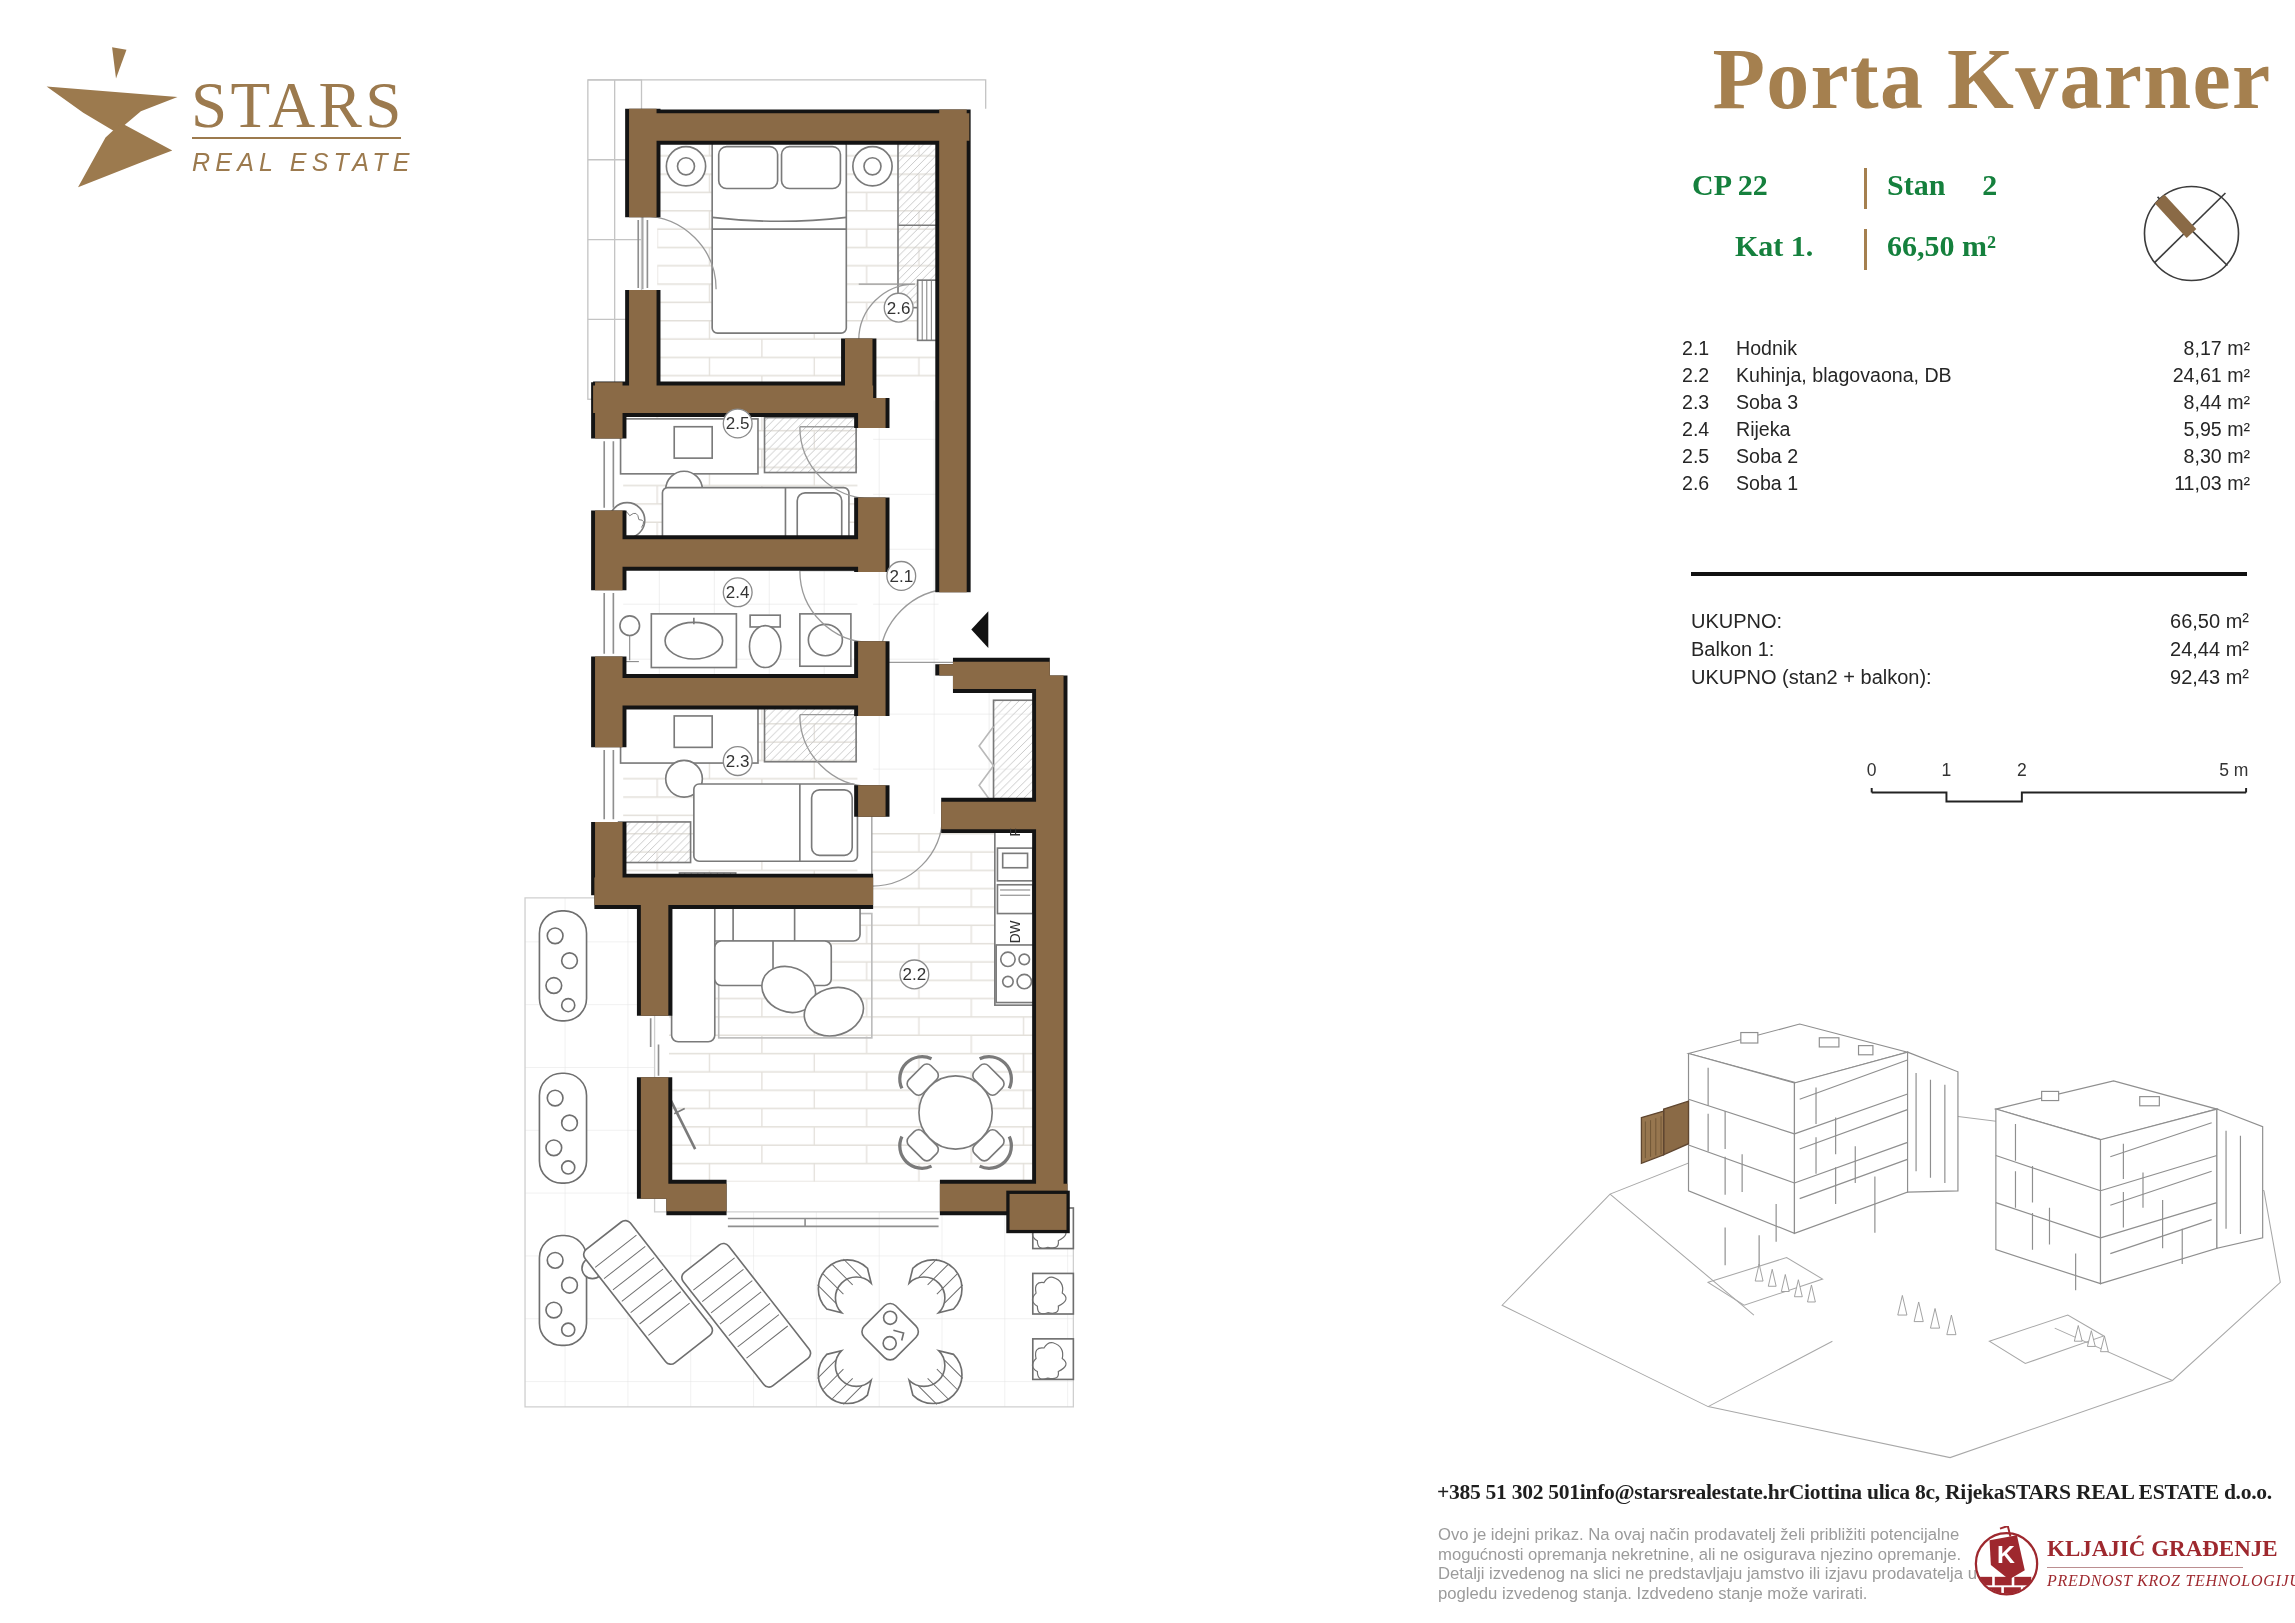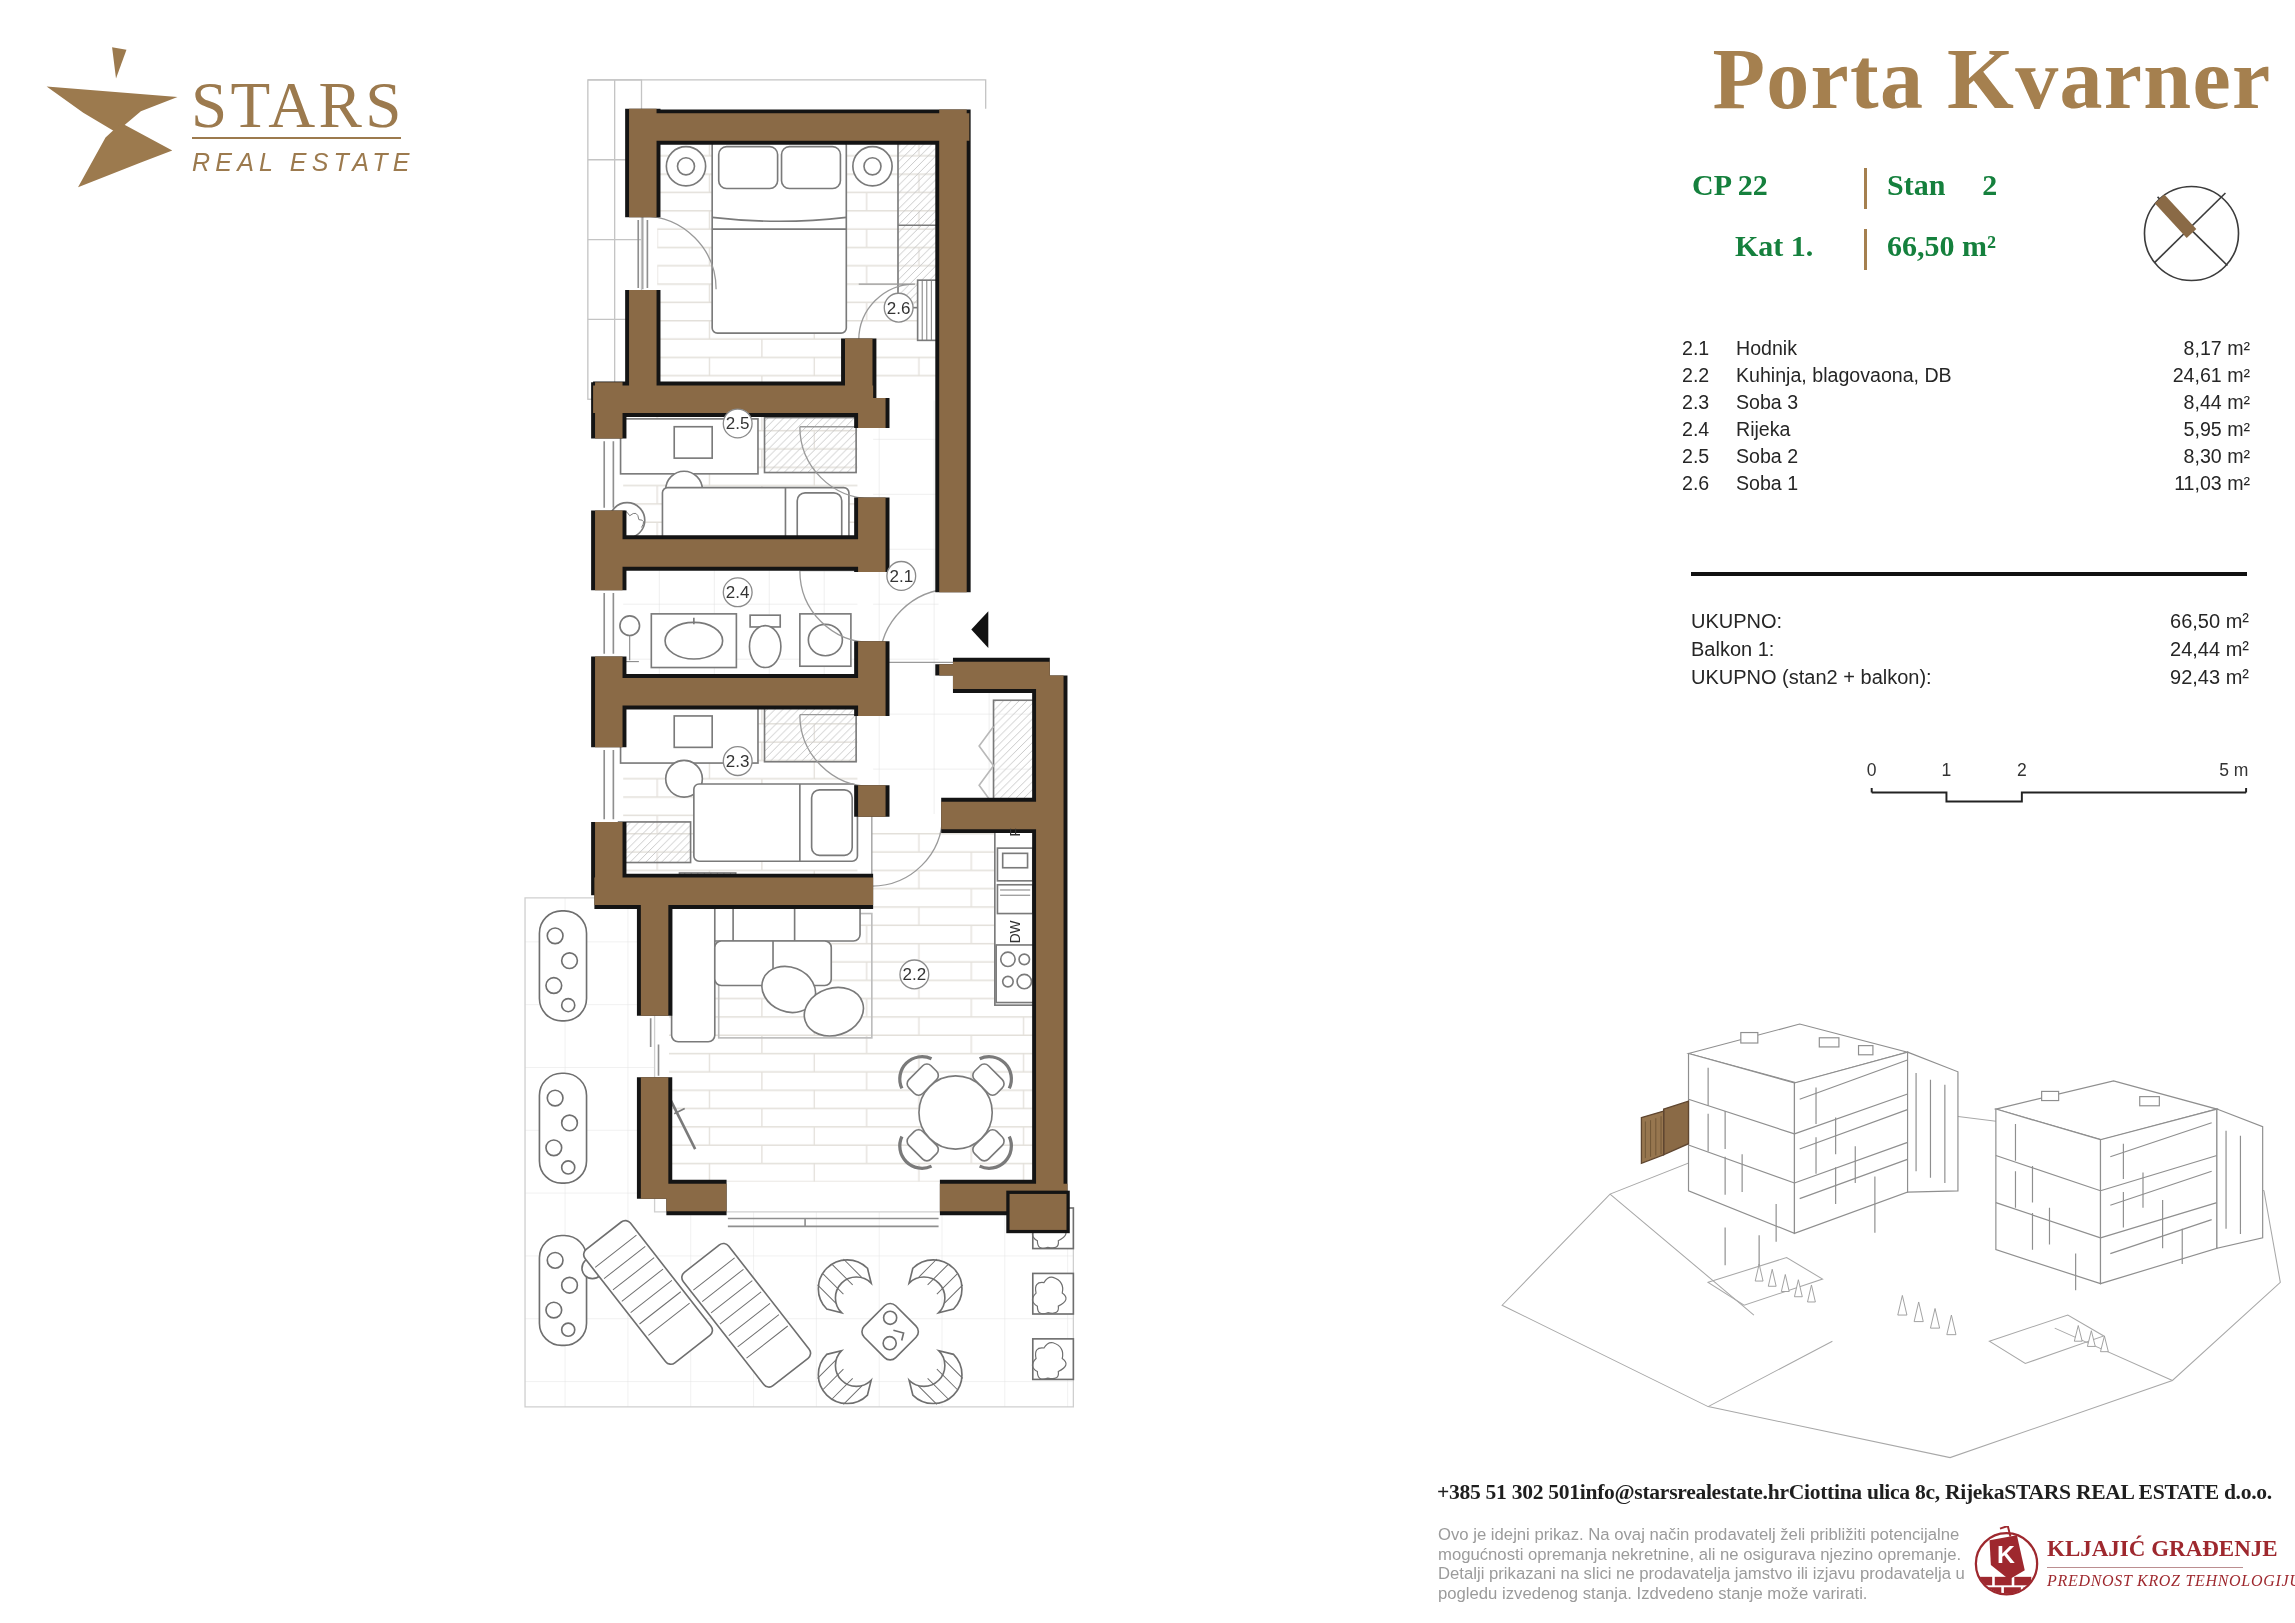--- a/index.html
+++ b/index.html
@@ -476,21 +476,21 @@
 <div class="abs" id="footer-contact">
   <span>+385 51 302 501</span>
   <span>info@starsrealestate.hr</span>
   <span>Ciottina ulica 8c, Rijeka</span>
   <span>STARS REAL ESTATE d.o.o.</span>
 </div>
 
 <div class="abs" id="disclaimer">
   <div>Ovo je idejni prikaz. Na ovaj način prodavatelj želi približiti potencijalne</div>
   <div>mogućnosti opremanja nekretnine, ali ne osigurava njezino opremanje.</div>
-  <div>Detalji prikazani na slici ne prodavatelja jamstvo ili izjavu prodavatelja u</div>
+  <div>Detalji izvedenog na slici ne predstavljaju jamstvo ili izjavu prodavatelja u</div>
   <div>pogledu izvedenog stanja. Izdvedeno stanje može varirati.</div>
 </div>
 
 <svg class="abs" style="left:1970px;top:1526px" width="73" height="73" viewBox="0 0 112 112">
   <defs>
       <clipPath id="pc">
         <circle cx="56" cy="58" r="46"></circle>
       </clipPath>
     </defs>
   <circle cx="56" cy="58" r="47" fill="#ffffff" stroke="#9e282e" stroke-width="3.5"></circle>

